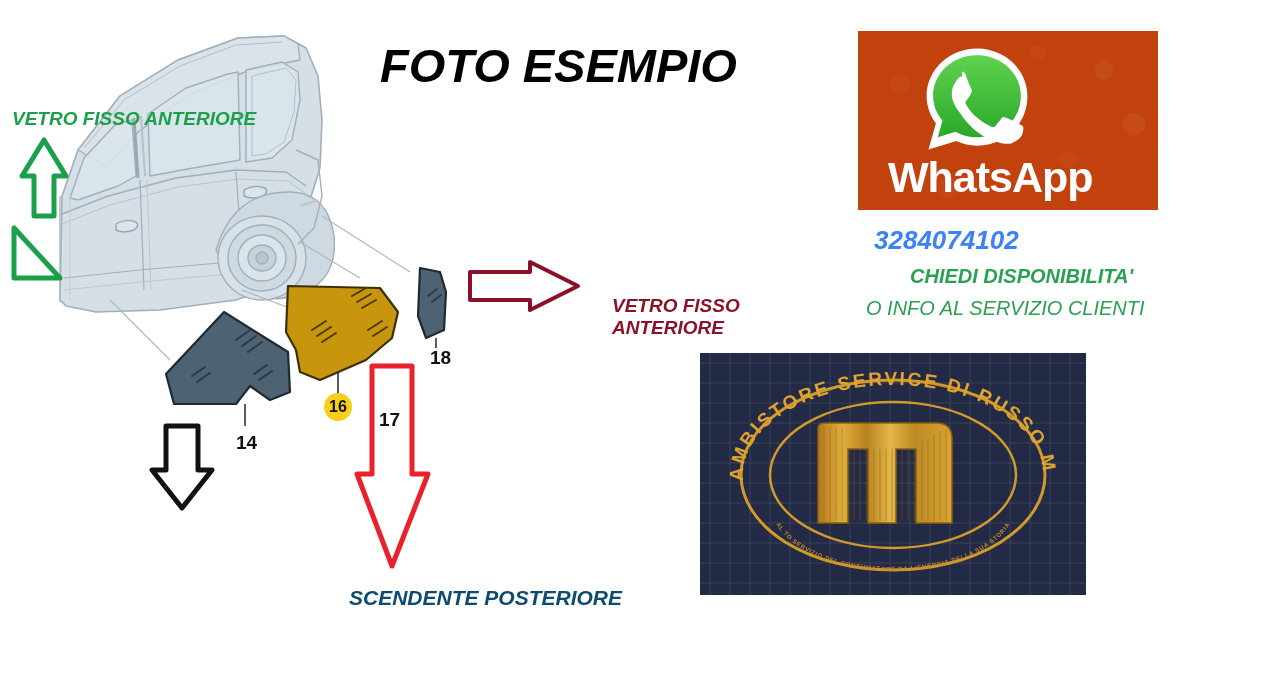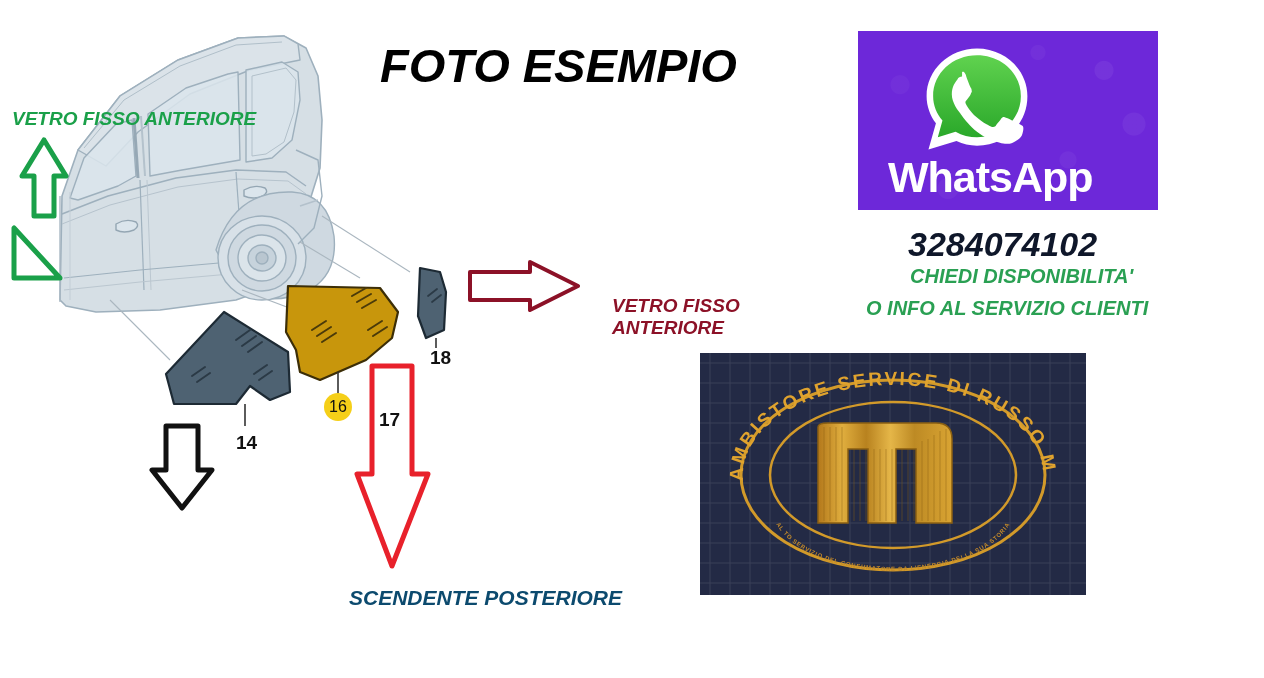--- a/index.html
+++ b/index.html
@@ -53,21 +53,21 @@
   #label-scendente-posteriore {
     left: 349px; top: 586px;
     font-size: 21px;
     color: #0c4a6e;
   }
 
   
   #wa-banner {
     left: 858px; top: 31px;
     width: 300px; height: 179px;
-    background: #6d28d9;
+    background: #c2410c;
     overflow: hidden;
   }
   #wa-banner .wa-pattern {
     position: absolute; inset: 0;
     background:
       radial-gradient(circle at 82% 22%, rgba(255,255,255,.055) 0 9px, transparent 10px),
       radial-gradient(circle at 92% 52%, rgba(255,255,255,.05) 0 11px, transparent 12px),
       radial-gradient(circle at 70% 72%, rgba(255,255,255,.045) 0 8px, transparent 9px),
       radial-gradient(circle at 60% 12%, rgba(255,255,255,.04) 0 7px, transparent 8px),
       radial-gradient(circle at 30% 88%, rgba(255,255,255,.04) 0 10px, transparent 11px),
@@ -83,40 +83,40 @@
     left: 30px; top: 122px;
     width: 250px;
     text-align: left;
     font-size: 43px;
     font-weight: bold;
     color: #ffffff;
     letter-spacing: -1px;
     font-family: "Liberation Sans", sans-serif;
   }
   #phone-number {
-    left: 908px; top: 225px;
-    font-size: 34px;
-    font-weight: bold;
-    font-style: italic;
-    color: #0f172a;
+    left: 874px; top: 225px;
+    font-size: 26px;
+    font-weight: bold;
+    font-style: italic;
+    color: #3b82f6;
     white-space: nowrap;
   }
   #contact-line-1 {
     left: 866px; top: 265px;
     font-size: 20px;
     font-weight: bold;
     font-style: italic;
     color: #2aa053;
     white-space: nowrap;
     margin-left: 44px;
   }
   #contact-line-2 {
     left: 866px; top: 297px;
     font-size: 20px;
-    font-weight: bold;
+    font-weight: normal;
     font-style: italic;
     color: #2aa053;
     white-space: nowrap;
   }
 
   
   #shop-logo {
     left: 700px; top: 353px;
     width: 386px; height: 242px;
     background: #232a45;
@@ -138,21 +138,21 @@
   #partnum-14 { left: 236px; top: 432px; font-size: 19px; }
   #partnum-17 { left: 379px; top: 396px; font-size: 19px; margin-top: 13px; }
   #partnum-18 { left: 430px; top: 347px; font-size: 19px; }
   #partnum-16-badge {
     left: 324px; top: 393px;
     width: 28px; height: 28px;
     border-radius: 50%;
     background: #f5cf18;
     color: #111111;
     font-size: 16px;
-    font-weight: normal;
+    font-weight: bold;
     display: flex;
     align-items: center;
     justify-content: center;
   }
 </style>
 </head>
 <body>
 
 <div id="page">
 

